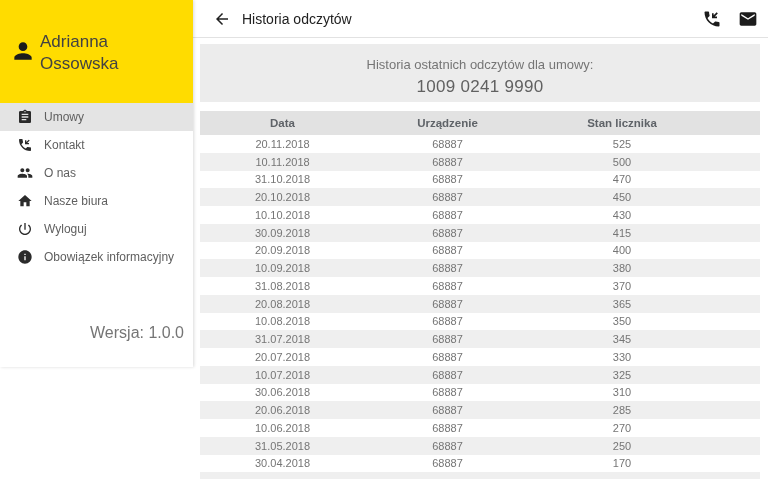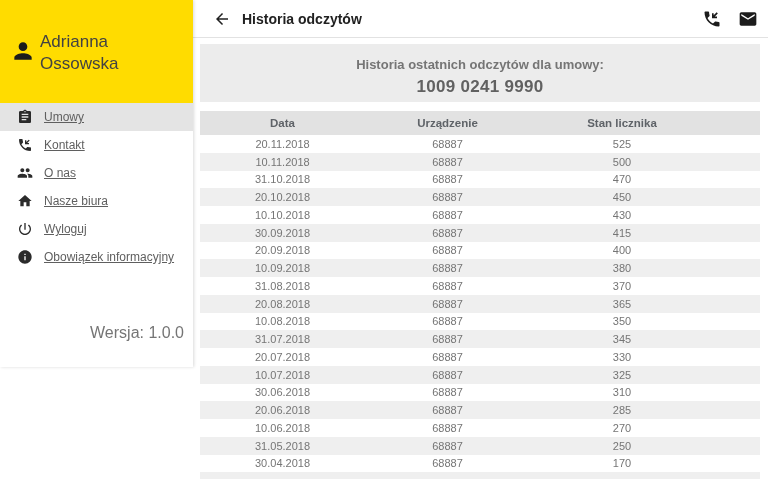--- a/index.html
+++ b/index.html
@@ -11,35 +11,35 @@
   .sidebar { position:absolute; left:0; top:0; width:193px; height:367px; background:#fff;
              box-shadow:1px 0 3px rgba(0,0,0,.15); z-index:5; }
   .profile { height:103px; background:#FFDC00; position:relative; }
   .profile .avatar { position:absolute; left:10px; top:38px; width:26px; height:26px; color:#1c1c1c; }
   .profile-name { position:absolute; left:40px; top:31px; font-size:17px; line-height:22px; color:#424242; }
   .nav { padding-top:0; }
   .nav-item { display:flex; align-items:center; height:28px; padding-left:17px; cursor:pointer;
               background:transparent; width:100%; border:none; text-align:left; }
   .nav-item.selected { background:#e4e4e4; }
   .nav-item .icon { width:16px; height:16px; color:#2b2b2b; flex:0 0 16px; }
-  .nav-item .label { margin-left:11px; font-size:12px; color:#5f5f5f; white-space:nowrap;text-decoration:underline; }
+  .nav-item .label { margin-left:11px; font-size:12px; color:#5f5f5f; white-space:nowrap; }
   .version { position:absolute; right:9px; bottom:25px; font-size:16px; color:#757575; }
 
   
   .main { position:absolute; left:193px; top:0; width:575px; height:480px; background:#fff; }
   .topbar { height:38px; display:flex; align-items:center; border-bottom:1px solid #e2e2e2; background:#fff; }
   .back-btn { margin-left:19px; width:20px; height:20px; border:none; background:none; cursor:pointer;
               color:#212121; display:flex; align-items:center; justify-content:center; }
-  .topbar-title { margin-left:10px; font-size:14px; font-weight:bold; color:#212121; }
+  .topbar-title { margin-left:10px; font-size:14px; font-weight:normal; color:#212121; }
   .topbar-actions { margin-left:auto; margin-right:10px; display:flex; column-gap:16px; }
   .action-btn { width:20px; height:20px; border:none; background:none; cursor:pointer; color:#1c1c1c;
                 display:flex; align-items:center; justify-content:center; }
   .icon svg, .back-btn svg, .action-btn svg, .avatar svg { width:100%; height:100%; display:block; }
 
-  .card { margin:6px 8px 0 7px; height:58px; background:#ececec; text-align:center;font-weight:bold; }
+  .card { margin:6px 8px 0 7px; height:58px; background:#ececec; text-align:center; }
   .card-line1 { padding-top:13px; font-size:13px; color:#757575; }
   .card-line2 { margin-top:5px; font-size:17px; color:#616161; letter-spacing:.3px; }
 
   .table { margin:9px 8px 0 7px; }
   .thead, .trow { display:grid; grid-template-columns:165px 165px 1fr; align-items:center; text-align:center; }
   .thead { height:24px; background:#e2e2e2; }
   .thcell { font-size:11.5px; font-weight:bold; color:#5f6368; }
   .thcell:last-child, .tcell:last-child { padding-right:46px; }
   .trow { height:17.75px; background:#fff; }
   .trow:nth-child(even) { background:#efefef; }

